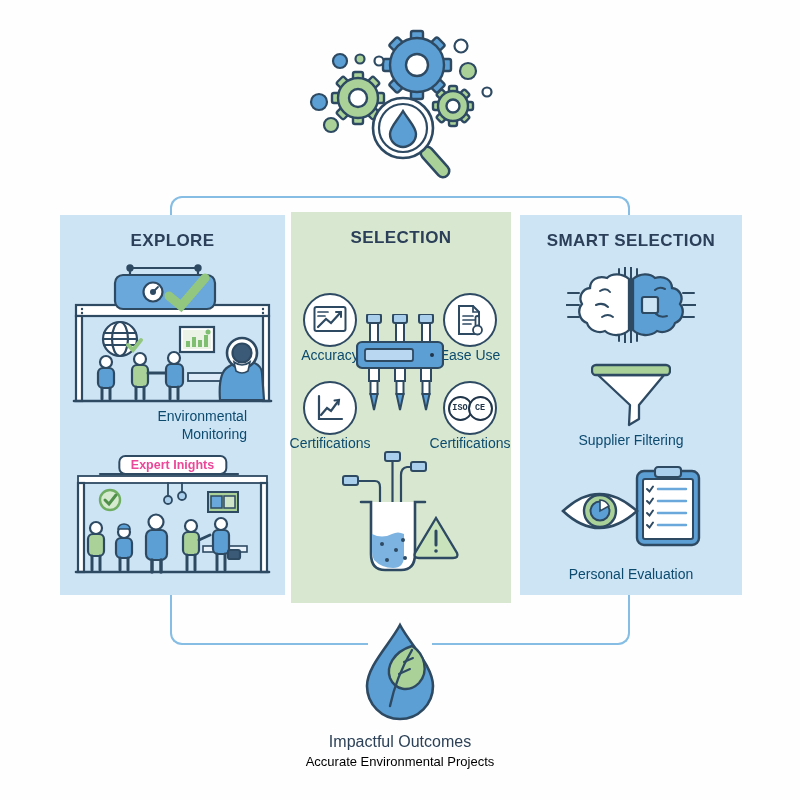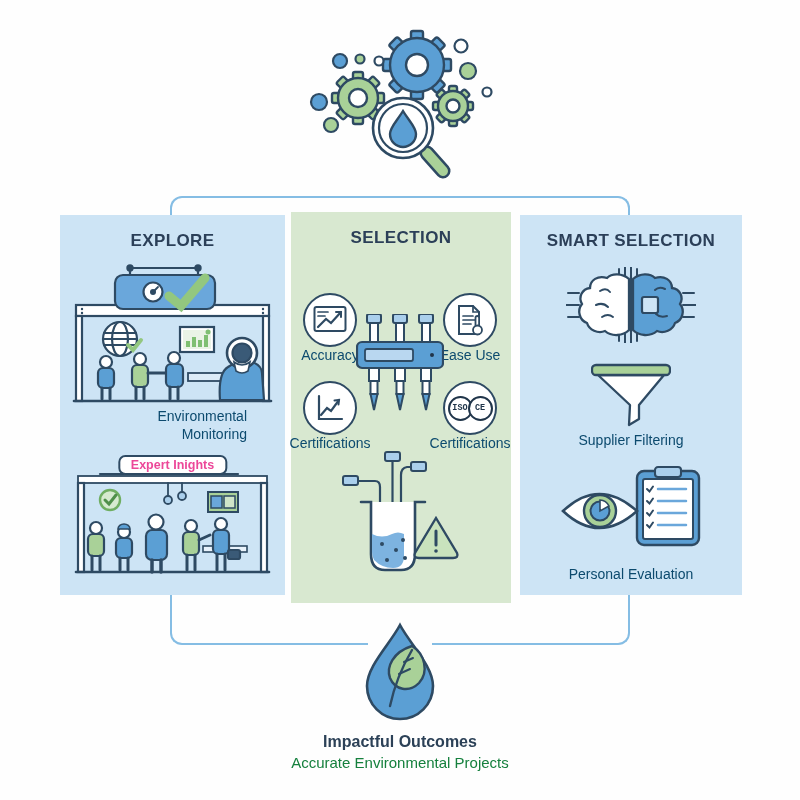--- a/index.html
+++ b/index.html
@@ -38,22 +38,22 @@
     font-size:8.5px; font-weight:bold; color:#20354a;font-family:Liberation Mono, monospace;
   }
   .badge-circle.ce { margin-left:-5px; }
 
   .sign-box {
     position:absolute; left:50%; transform:translateX(-50%); top:0;
     background:#ffffff; border:2px solid #2e4a63; border-radius:7px;
     padding:1px 11px; font-size:12.5px; font-weight:600; color:#ec4899; white-space:nowrap;
   }
 
-  .outcome-title { position:absolute; top:733px; width:100%; text-align:center; font-size:16px; font-weight:bold; color:#2c4157; }
-  .outcome-sub   { position:absolute; top:754px; width:100%; text-align:center; font-size:15px; color:#15803d; }
+  .outcome-title { position:absolute; top:733px; width:100%; text-align:center; font-size:16px; font-weight:normal; color:#2c4157; }
+  .outcome-sub   { position:absolute; top:754px; width:100%; text-align:center; font-size:13px; color:#000000; }
 
   svg { display:block; }
 </style>
 </head>
 <body>
 
 <div class="canvas">
 
   <svg class="abs" style="left:295px; top:14px;" width="205" height="176" viewBox="0 0 205 176">
     <g stroke="#2e4a63" stroke-width="2.4" stroke-linecap="round">

